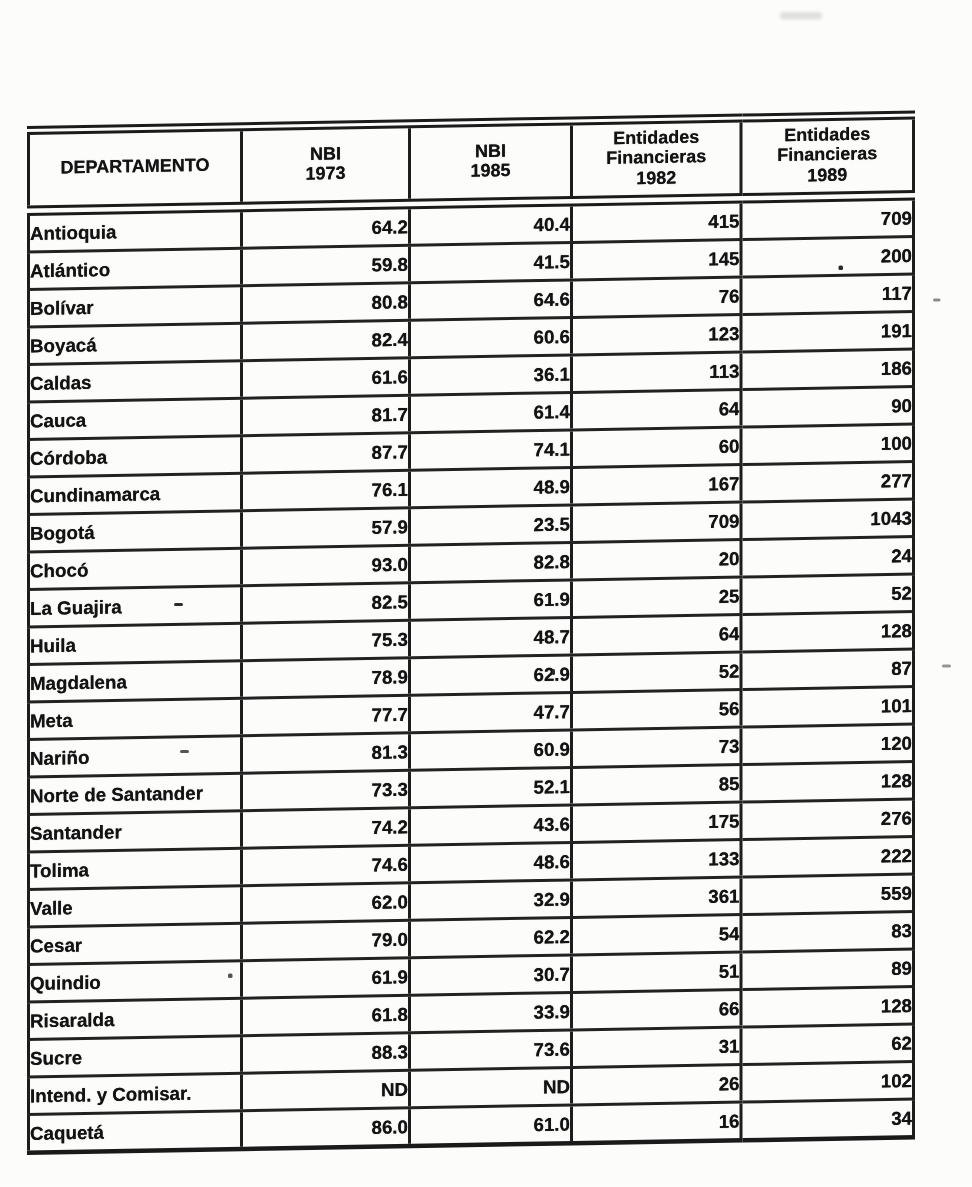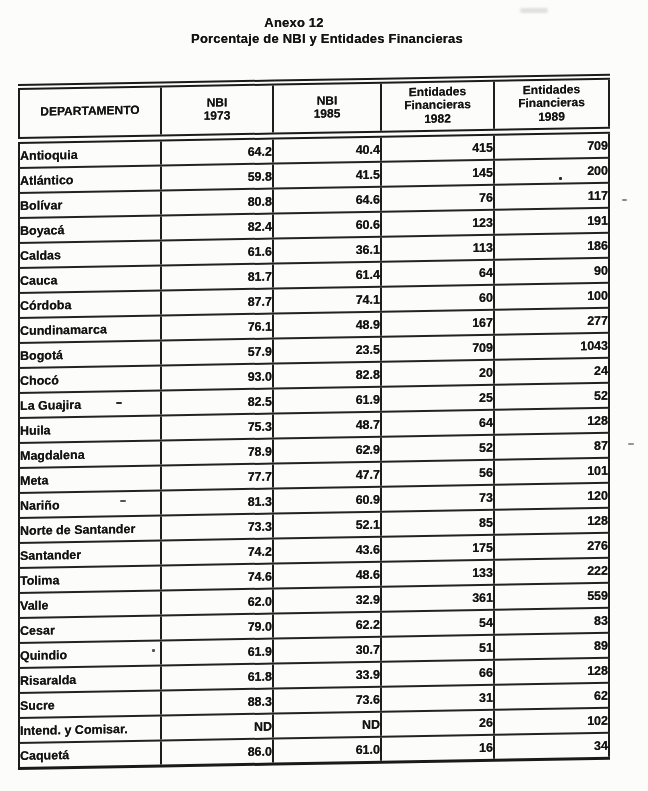--- a/index.html
+++ b/index.html
@@ -60,24 +60,20 @@
 
   
   .speck { position:absolute; background:#2b2b2b; border-radius:1px; }
   .smudge { position:absolute; background:rgba(60,60,60,0.14); filter:blur(1.2px); border-radius:2px; }
 </style>
 </head>
 <body>
 
 <div class="page">
 
-  <div class="title-block">
-    <span class="title-line1">Anexo 12</span>
-    <span class="title-line2">Porcentaje de NBI y Entidades Financieras</span>
-  </div>
 
   <div class="table-wrap">
     <table class="doc">
       <colgroup>
         <col style="width:142px">
         <col style="width:112px">
         <col style="width:108px">
         <col style="width:113px">
         <col style="width:115px">
       </colgroup>

